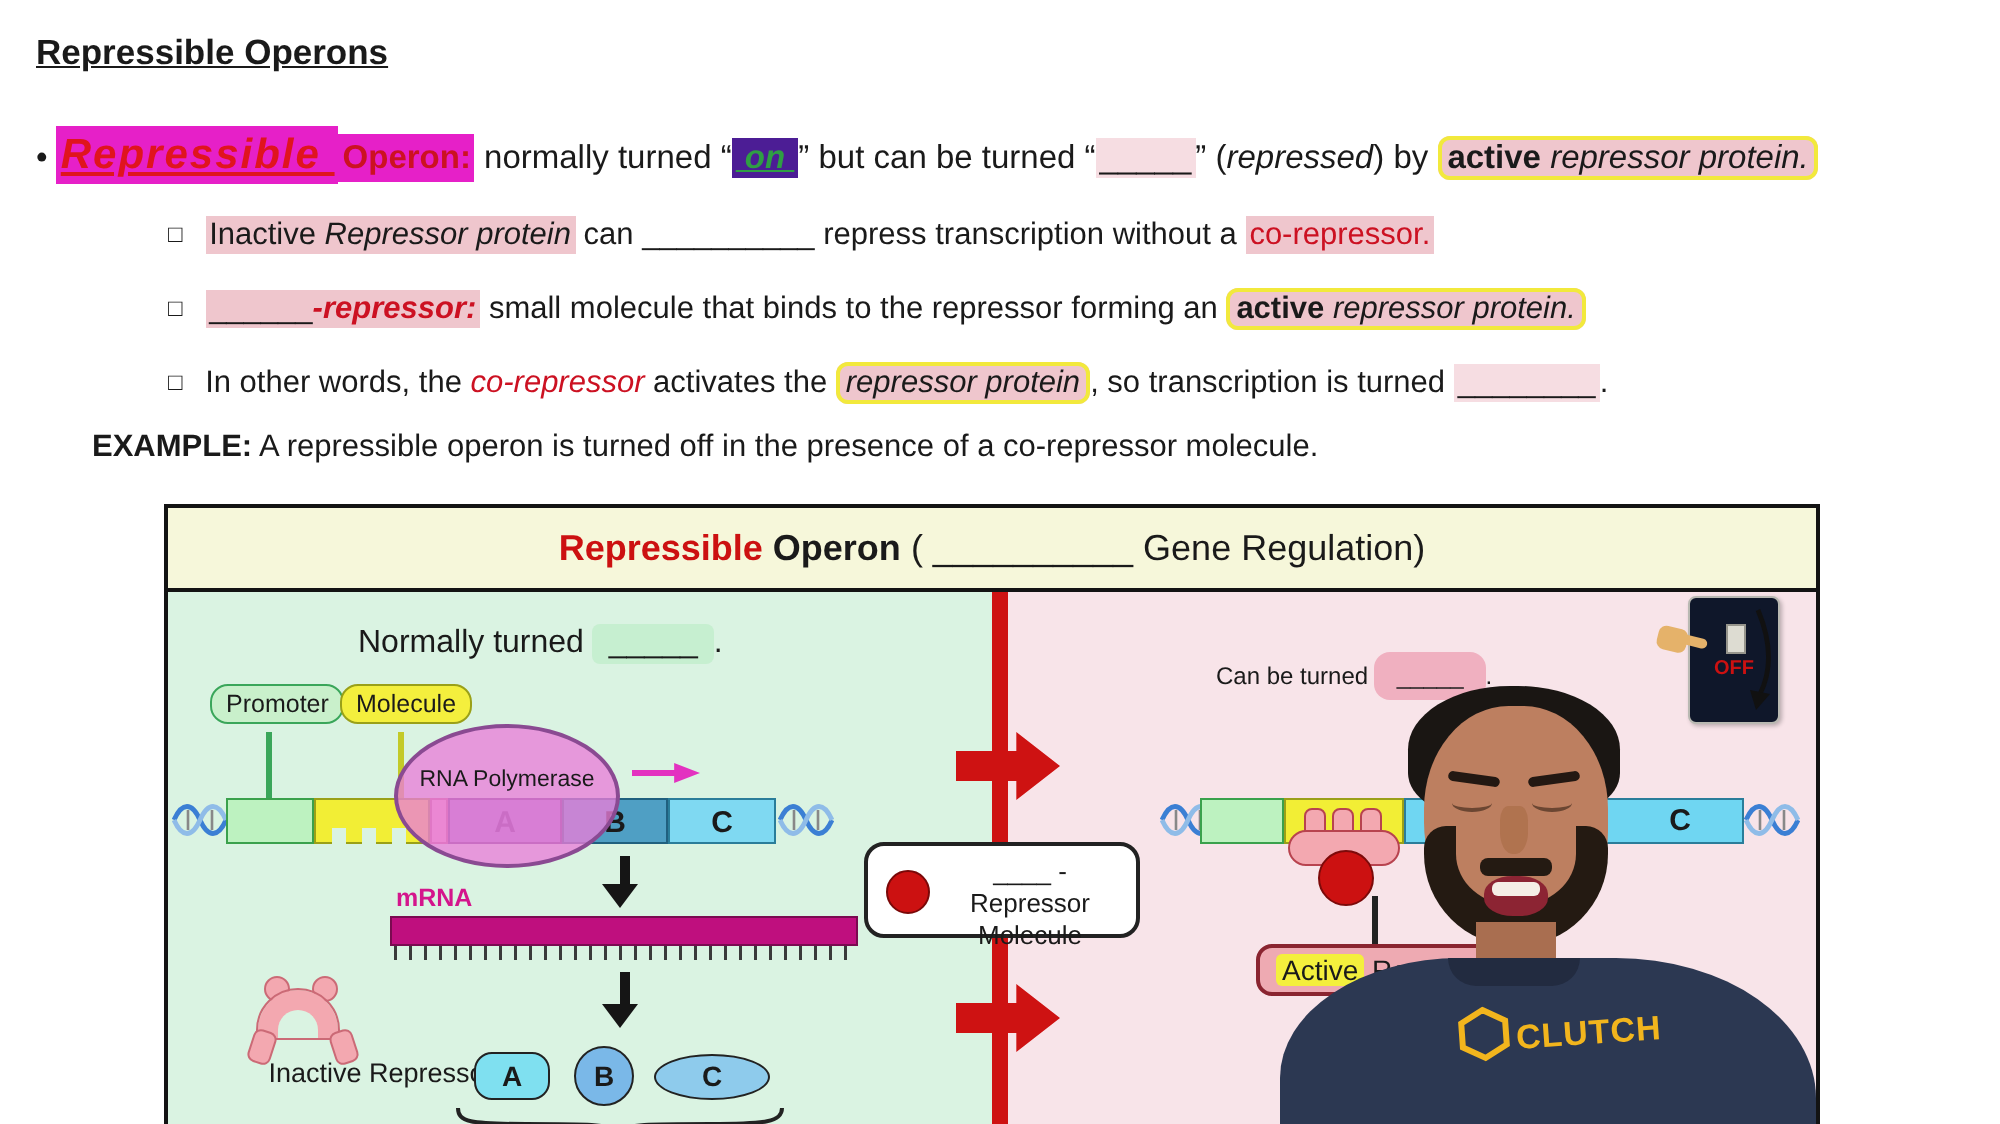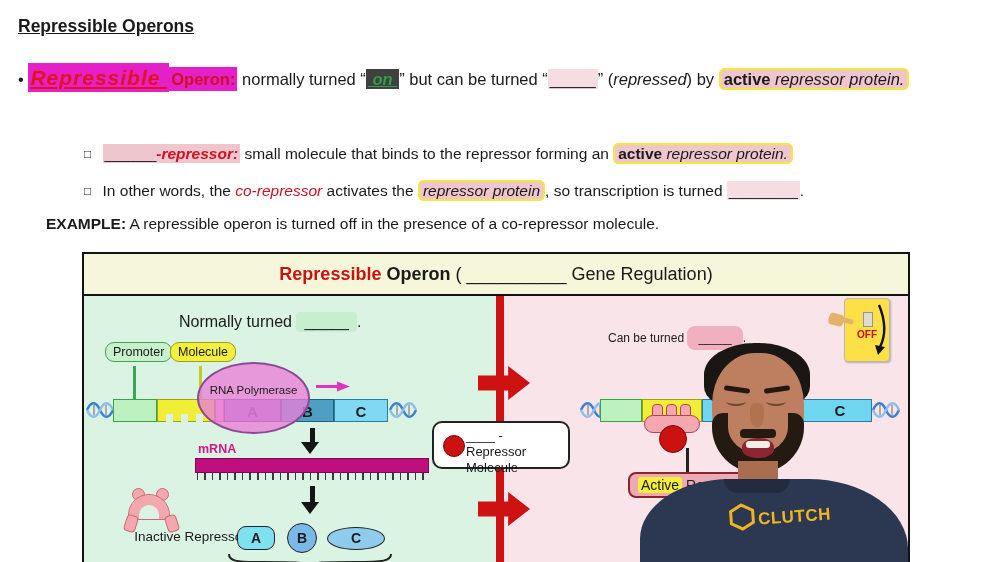--- a/index.html
+++ b/index.html
@@ -9,21 +9,21 @@
   .nowrap{white-space:nowrap;}
 
   
   .b{font-weight:bold;}
   .i{font-style:italic;}
   .red{color:#cc1122;}
   .red2{color:#cc1111;}
   .hl-mag{background:#e620c8;padding:3px 2px;}
   .hw-red{font-style:italic;font-weight:700;font-size:21px;color:#e0141e;
           text-decoration:underline;letter-spacing:1px;}
-  .hl-green{background:#404040;padding:1px 2px;}
+  .hl-green{background:#4c1d95;padding:1px 2px;}
   .hw-green{color:#2f9e44;font-style:italic;font-weight:700;text-decoration:underline;}
   .hl-pink{background:#efc6cd;padding:1px 2px;}
   .hl-pinklight{background:#f6dde2;padding:1px 2px;}
   .yb{background:#efc6cd;border:2px solid #f2e93c;border-radius:6px;padding:0 3px;}
 
   .page-title{left:18px;top:16px;font-size:17.5px;font-weight:bold;text-decoration:underline;}
   .line-main{left:18px;top:63px;font-size:16.5px;line-height:30px;}
   .sub{left:84px;font-size:15.5px;line-height:24px;}
   .sub .marker{font-size:12px;margin-right:7px;vertical-align:1px;}
   .example-line{left:14px;top:215px;font-size:15.5px;margin-left:32px;}
@@ -36,21 +36,21 @@
   .panel-left{left:0;top:0;width:412px;height:268px;background:#daf3e2;}
   .panel-right{left:420px;top:0;width:404px;height:268px;background:#f8e4e9;}
   .divider{left:412px;top:0;width:8px;height:268px;background:#ce1212;z-index:2;}
   .rarrow{left:394px;width:52px;height:34px;background:#ce1212;z-index:4;
           clip-path:polygon(0 28%,58% 28%,58% 0,100% 50%,58% 100%,58% 72%,0 72%);}
 
   
   .legend{left:348px;top:125px;width:134px;height:44px;background:#ffffff;border:2px solid #222;
           border-radius:10px;z-index:5;}
   .legend-dot{left:9px;top:12px;width:20px;height:20px;background:#cc1111;border:1px solid #7a0808;border-radius:50%;}
-  .legend-text{left:32px;top:5px;width:98px;text-align:left;font-size:13px;line-height:16px;}
+  .legend-text{left:32px;top:5px;width:98px;text-align:center;font-size:13px;line-height:16px;}
 
   
   .ltitle{left:95px;top:16px;font-size:16px;z-index:3;}
   .rtitle{left:524px;top:30px;font-size:12px;z-index:3;}
   .blank-green{display:inline-block;background:#c6efd0;border-radius:4px;padding:1px 8px;}
   .blank-pink{display:inline-block;background:#f0b0c0;border-radius:8px;padding:5px 11px;}
 
   
   .tagbox{padding:2px 7px;border-radius:9px;font-size:12.5px;z-index:3;}
   .promoter-box{left:21px;top:46px;background:#c9f0cb;border:1.5px solid #3aa65a;}
@@ -99,21 +99,21 @@
   .brep-body{position:absolute;left:0;top:11px;width:54px;height:16px;background:#f3a8b0;
              border:1.5px solid #b8434f;border-radius:9px;}
   .brep-dot{position:absolute;left:15px;top:21px;width:26px;height:26px;background:#cc1111;
             border:1.5px solid #7d0a0a;border-radius:50%;}
   .connector{left:602px;top:152px;width:2.5px;height:26px;background:#222;z-index:1;}
   .active-label{left:544px;top:176px;background:#eeaab2;border:2px solid #8a2430;border-radius:8px;
                 padding:3px 8px;font-size:14px;z-index:2;white-space:nowrap;}
   .active-hl{background:#f4ef3d;padding:0 3px;border-radius:3px;}
 
   
-  .switch{left:760px;top:2px;width:44px;height:62px;background:#fde047;border:1px solid #b9b9b2;
+  .switch{left:760px;top:2px;width:44px;height:62px;background:#0f172a;border:1px solid #b9b9b2;
           border-radius:4px;z-index:3;box-shadow:1px 1px 2px rgba(0,0,0,.25);}
   .switch-nub{position:absolute;left:18px;top:13px;width:8px;height:13px;background:#dddcd2;border:1px solid #96958c;}
   .switch-off{position:absolute;left:0;top:30px;width:44px;text-align:center;font-size:10px;
               font-weight:bold;color:#cc1111;}
   .hand{position:absolute;left:-16px;top:12px;width:26px;height:16px;transform:rotate(14deg);}
   .hand .palm{position:absolute;left:0;top:4px;width:15px;height:12px;background:#e5b26a;border-radius:4px;}
   .hand .finger{position:absolute;left:10px;top:6px;width:15px;height:5px;background:#e5b26a;border-radius:3px;}
 
   
   .person{left:556px;top:45px;width:268px;height:223px;z-index:6;}
@@ -141,20 +141,24 @@
 
 <div id="canvas">
 
   <div class="abs page-title nowrap">Repressible Operons</div>
 
   <div class="abs line-main nowrap">
     <span class="marker">•</span>
     <span><span class="hw-red hl-mag">Repressible </span><span class="b red hl-mag">Operon:</span><span> normally turned “</span><span class="hw-green hl-green"> on </span><span>” but can be turned “</span><span class="hl-pinklight">_____</span><span>” (</span><span class="i">repressed</span><span>) by </span><span class="yb"><span class="b">active </span><span class="i">repressor protein.</span></span></span>
   </div>
 
+  <div class="abs sub nowrap" style="top:105px">
+    <span class="marker">□</span>
+    <span><span class="hl-pink"><span>Inactive </span><span class="i">Repressor protein</span></span><span> can __________ repress transcription without a </span><span class="red hl-pink">co-repressor.</span></span>
+  </div>
   <div class="abs sub nowrap" style="top:142px">
     <span class="marker">□</span>
     <span><span class="hl-pink"><span>______</span><span class="b i red">-repressor:</span></span><span> small molecule that binds to the repressor forming an </span><span class="yb"><span class="b">active </span><span class="i">repressor protein.</span></span></span>
   </div>
   <div class="abs sub nowrap" style="top:179px">
     <span class="marker">□</span>
     <span><span>In other words, the </span><span class="i red">co-repressor</span><span> activates the </span><span class="yb"><span class="i">repressor protein</span></span><span>, so transcription is turned </span><span class="hl-pinklight">________</span><span>.</span></span>
   </div>
 
   <div class="abs example-line nowrap"><span class="b">EXAMPLE:</span><span> A repressible operon is turned off in the presence of a co-repressor molecule.</span></div>

